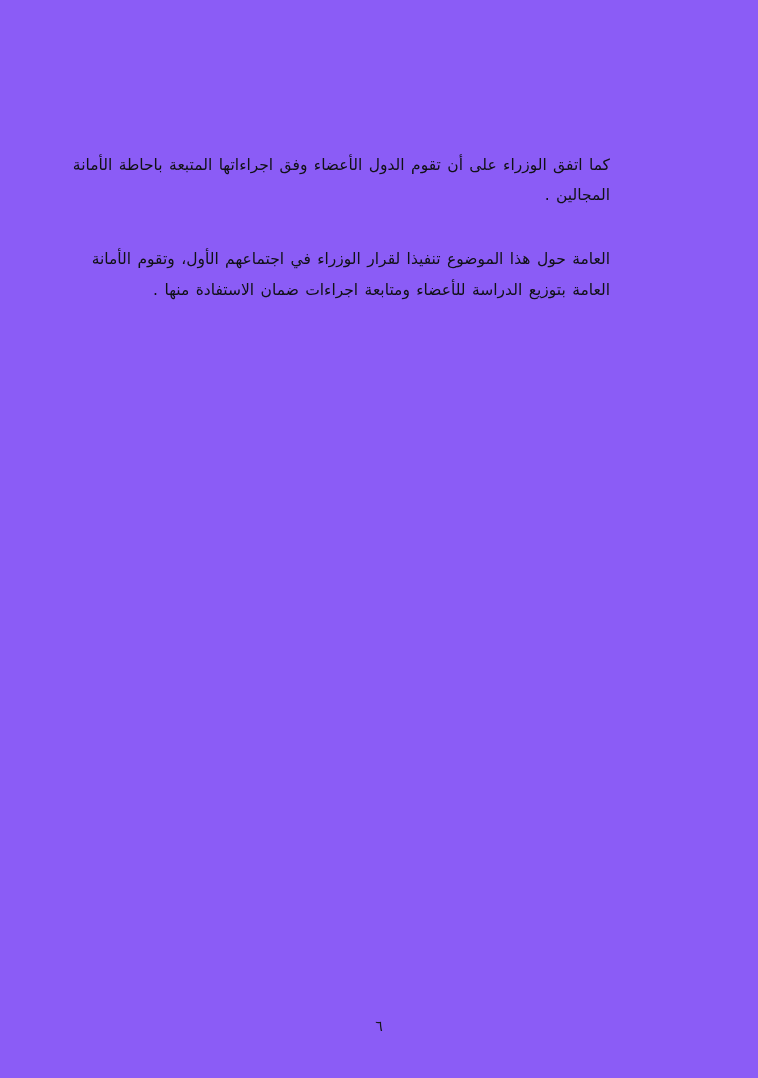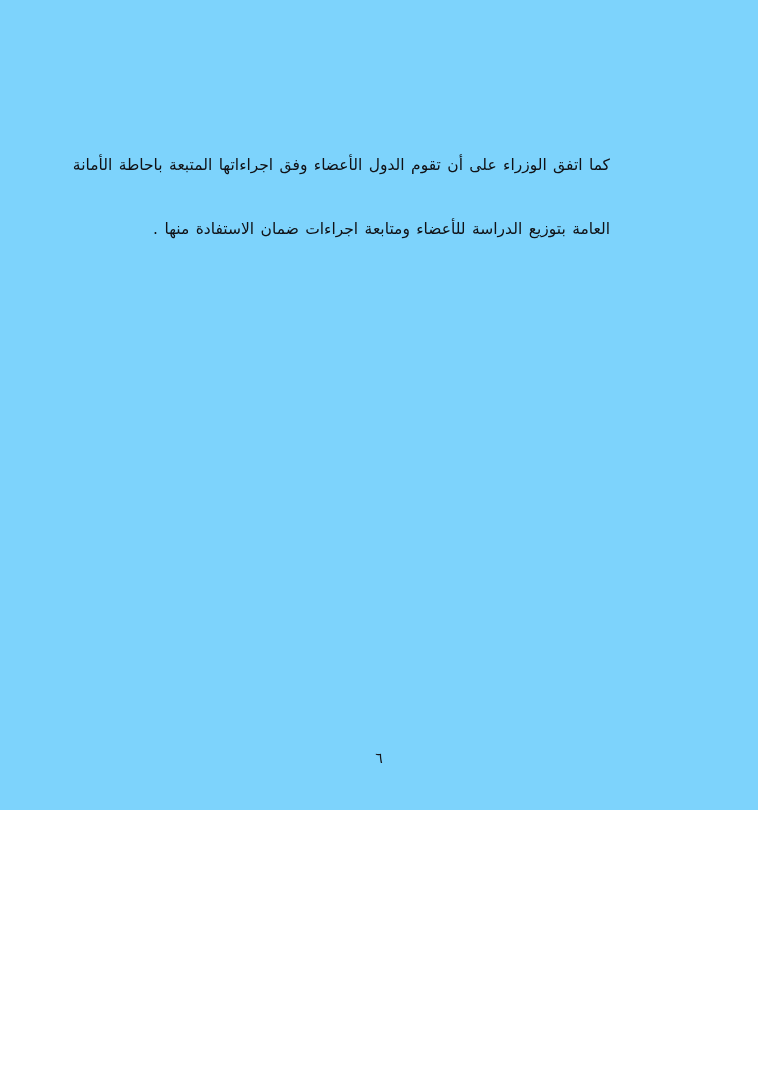--- a/index.html
+++ b/index.html
@@ -3,22 +3,22 @@
 <meta charset="utf-8">
 <style>
   html, body {
     margin: 0;
     padding: 0;
     background: #ffffff;
   }
   .page {
     position: relative;
     width: 758px;
-    height: 810px;
-    background: #7dd3fc;
+    height: 1078px;
+    background: #8b5cf6;
     margin: 0 auto;
     overflow: hidden;
     font-family: "DejaVu Sans", sans-serif;
   }
   .content {
     position: absolute;
     top: 150px;
     right: 148px;
     left: 148px;
     direction: rtl;
@@ -66,23 +66,27 @@
 <body>
 
 <div class="page">
 
   <div class="content">
 
     <p class="para">
       <span class="line stretch">
         <span>كما اتفق الوزراء على أن تقوم الدول الأعضاء وفق اجراءاتها المتبعة باحاطة الأمانة</span>
       </span>
+      <span class="line last">المجالين .</span>
     </p>
 
     <p class="para second">
+      <span class="line stretch">
+        <span>العامة حول هذا الموضوع تنفيذا لقرار الوزراء في اجتماعهم الأول، وتقوم الأمانة</span>
+      </span>
       <span class="line last">العامة بتوزيع الدراسة للأعضاء ومتابعة اجراءات ضمان الاستفادة منها .</span>
     </p>
 
   </div>
 
   <div class="page-number">٦</div>
 
 </div>
 
 </body></html>

